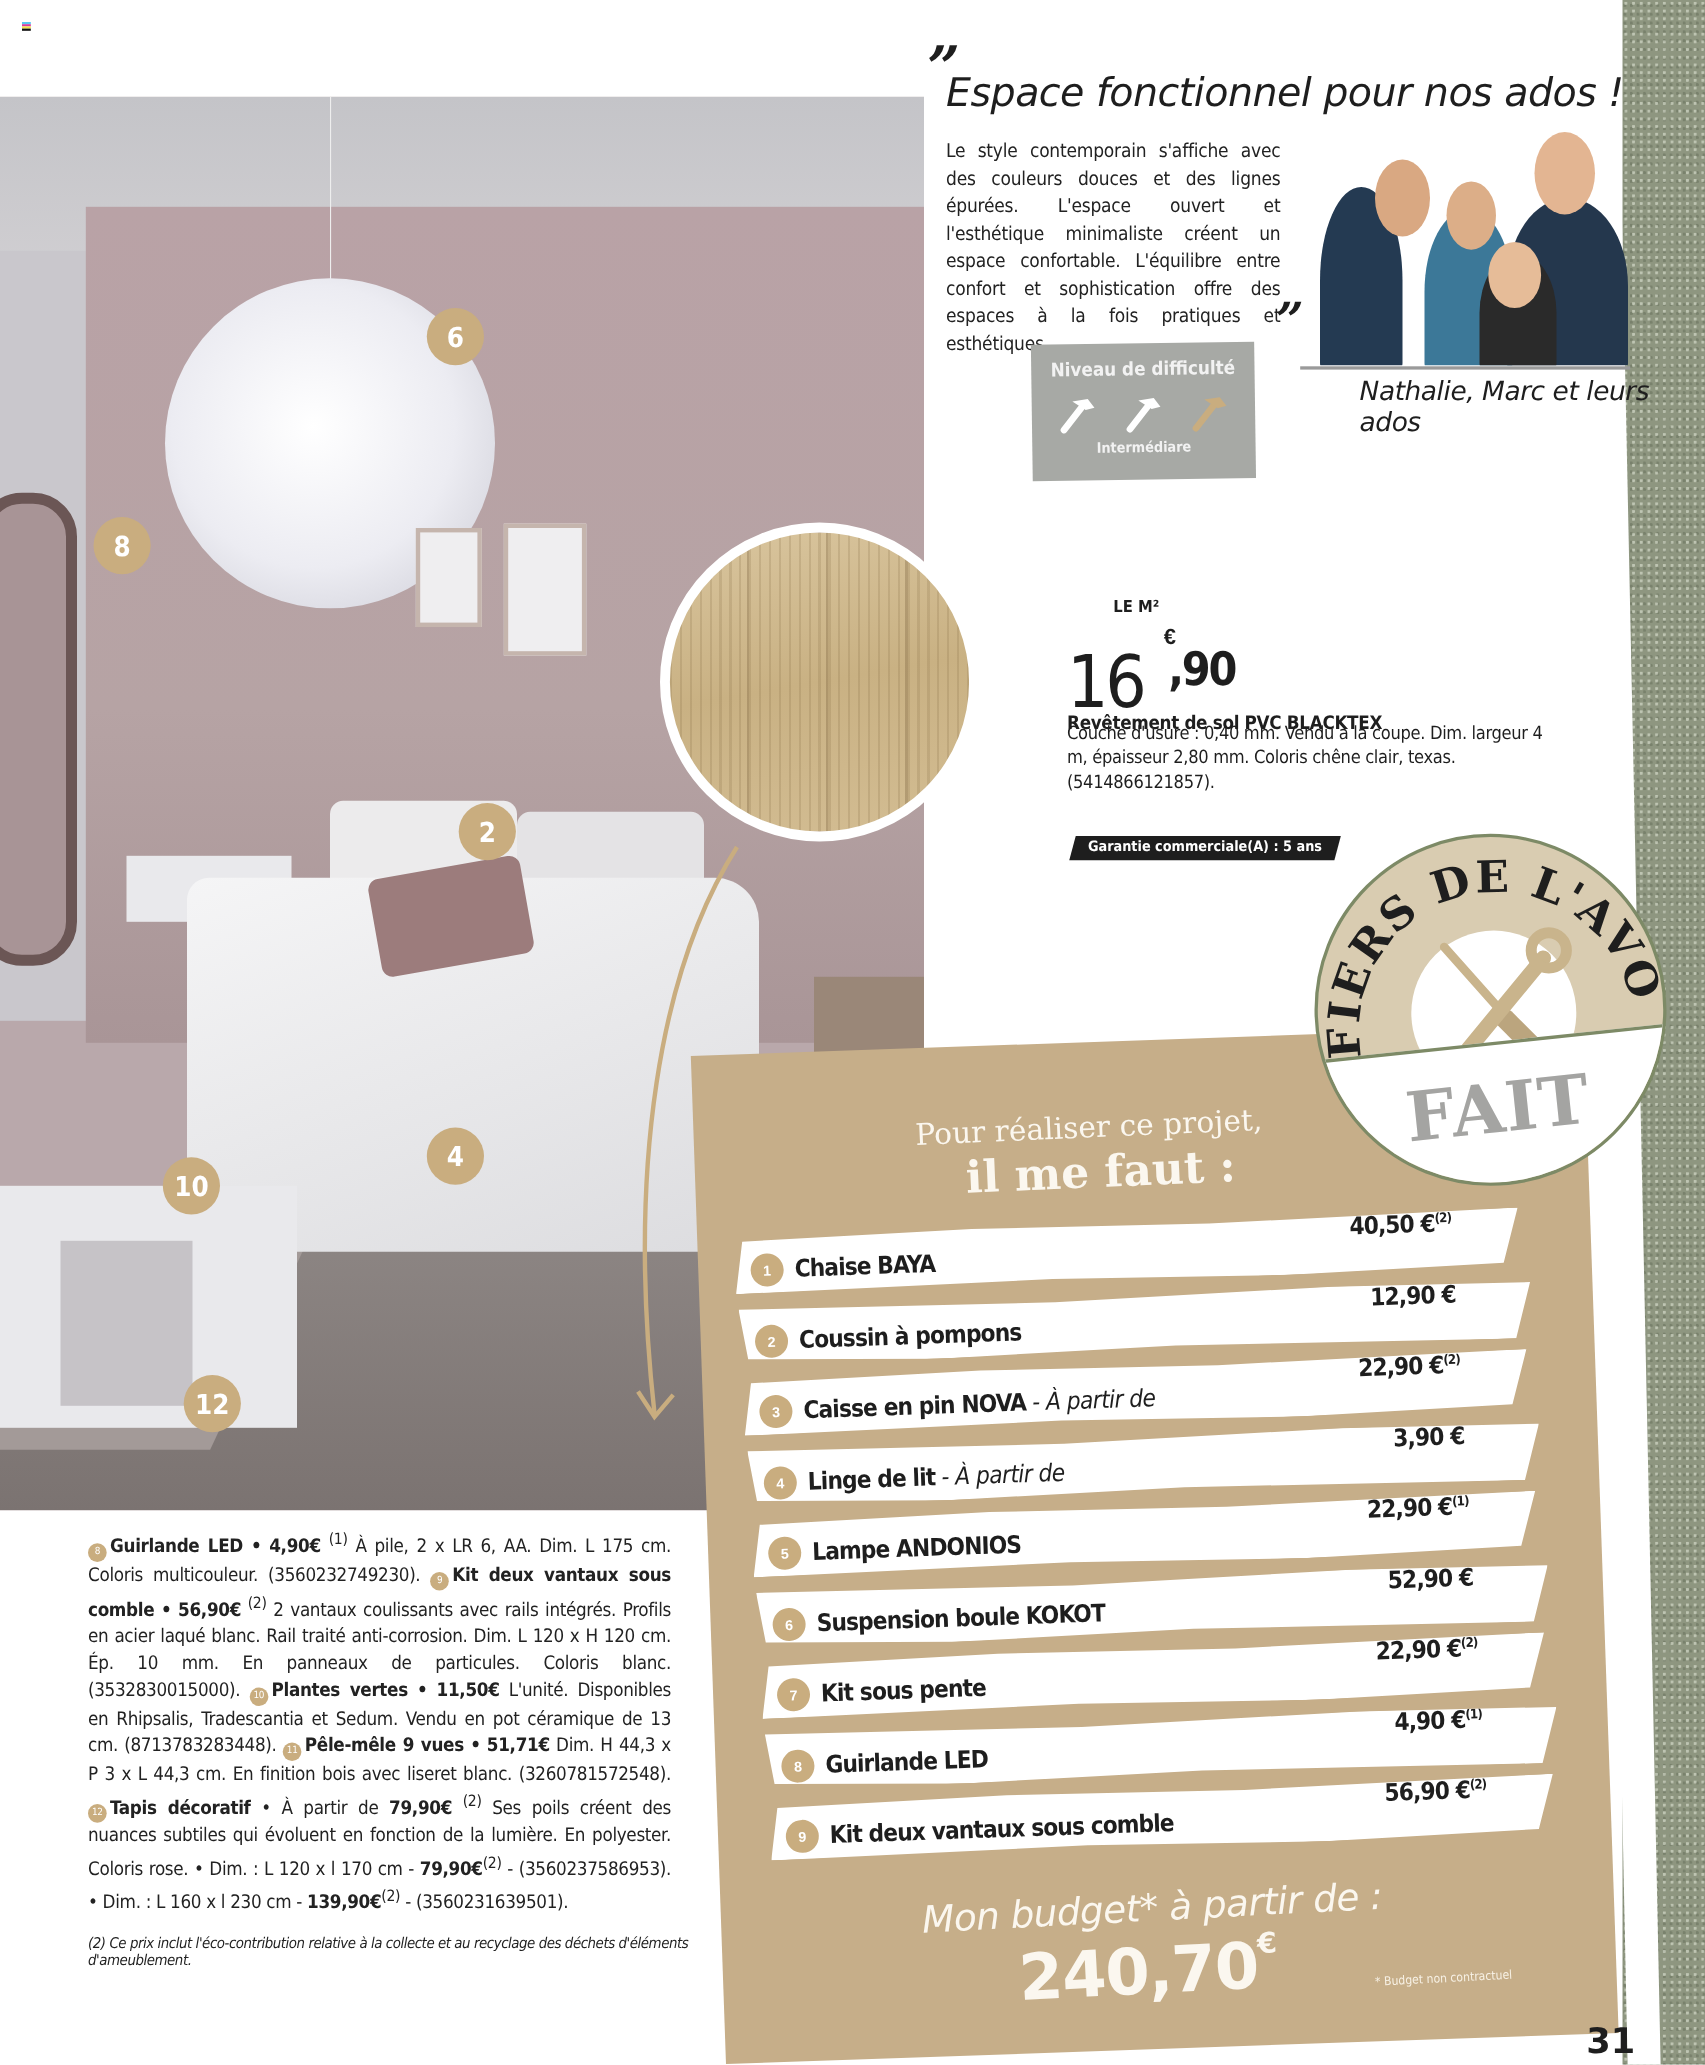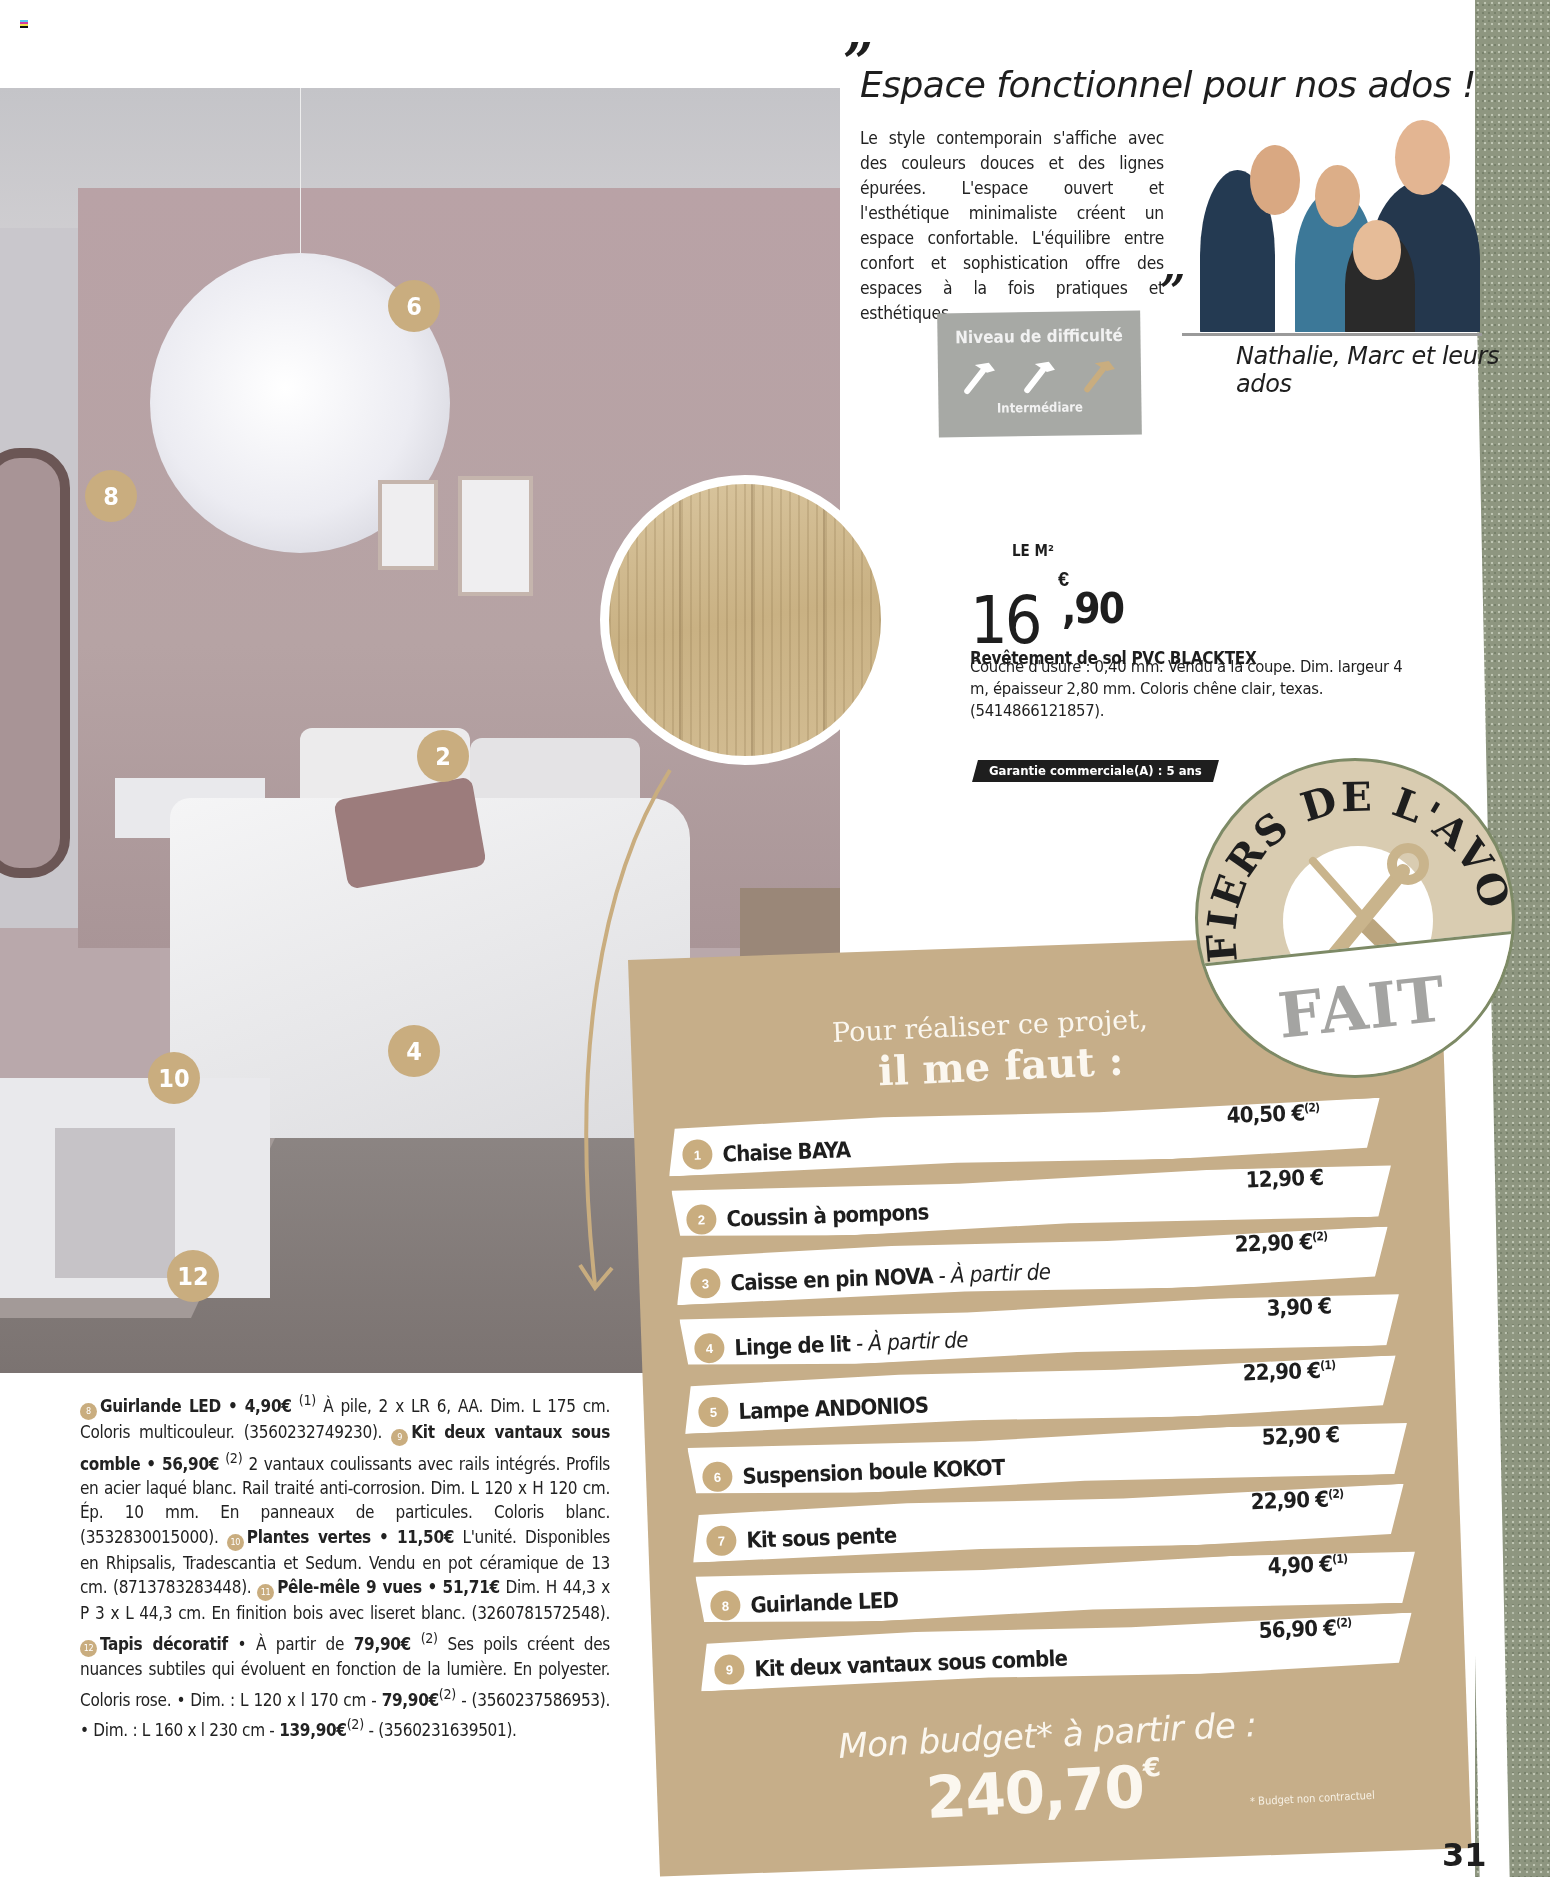--- a/index.html
+++ b/index.html
@@ -271,15 +271,16 @@
   <span class="dot">8</span><b>Guirlande LED</b> <b>•</b> <b>4,90€</b> <sup>(1)</sup> <span>À pile, 2 x LR 6, AA. Dim. L 175 cm. Coloris multicouleur. (3560232749230).</span>
   <span class="dot">9</span><b>Kit deux vantaux sous comble</b> <b>•</b> <b>56,90€</b> <sup>(2)</sup> <span>2 vantaux coulissants avec rails intégrés. Profils en acier laqué blanc. Rail traité anti-corrosion. Dim. L 120 x H 120 cm. Ép. 10 mm. En panneaux de particules. Coloris blanc. (3532830015000).</span>
   <span class="dot">10</span><b>Plantes vertes</b> <b>•</b> <b>11,50€</b> <span>L'unité. Disponibles en Rhipsalis, Tradescantia et Sedum. Vendu en pot céramique de 13 cm. (8713783283448).</span>
   <span class="dot">11</span><b>Pêle-mêle 9 vues</b> <b>•</b> <b>51,71€</b> <span>Dim. H 44,3 x P 3 x L 44,3 cm. En finition bois avec liseret blanc. (3260781572548).</span>
   <span class="dot">12</span><b>Tapis décoratif</b> • <span>À partir de</span> <b>79,90€</b> <sup>(2)</sup> <span>Ses poils créent des nuances subtiles qui évoluent en fonction de la lumière. En polyester. Coloris rose.</span>
   <span>• Dim.  : L 120 x l 170 cm - </span><b>79,90€</b><sup>(2)</sup><span> - (3560237586953).</span>
   <span>• Dim.  : L 160 x l 230 cm - </span><b>139,90€</b><sup>(2)</sup><span> - (3560231639501).</span>
 </div>
 
 <div class="footnotes">
+  <div>(2) Ce prix inclut l'éco-contribution relative à la collecte et au recyclage des déchets d'éléments d'ameublement.</div>
 </div>
 
 <div class="page-num">31</div>
 
 </body></html>

